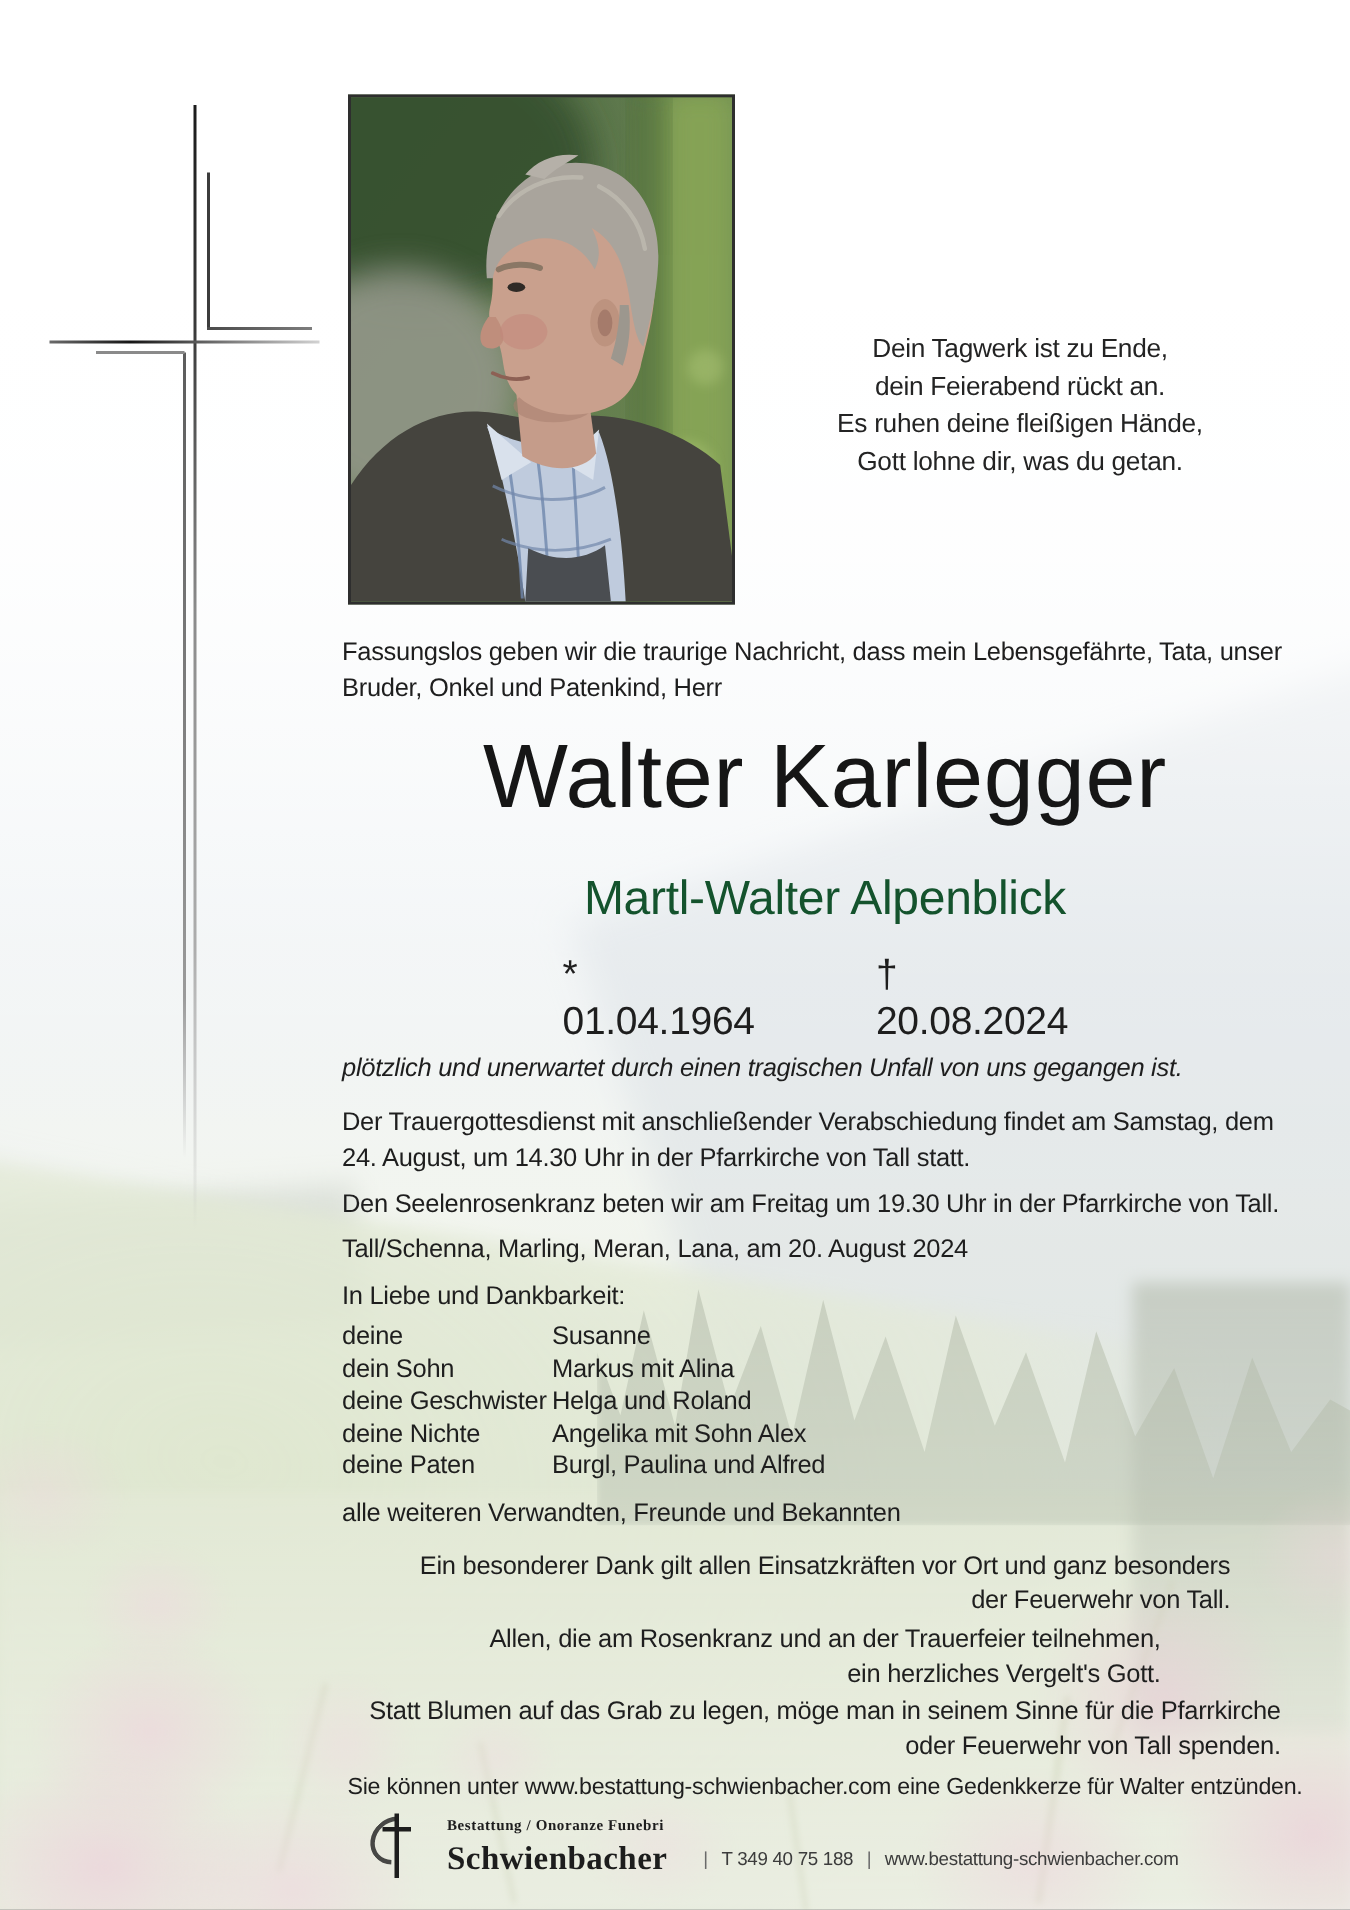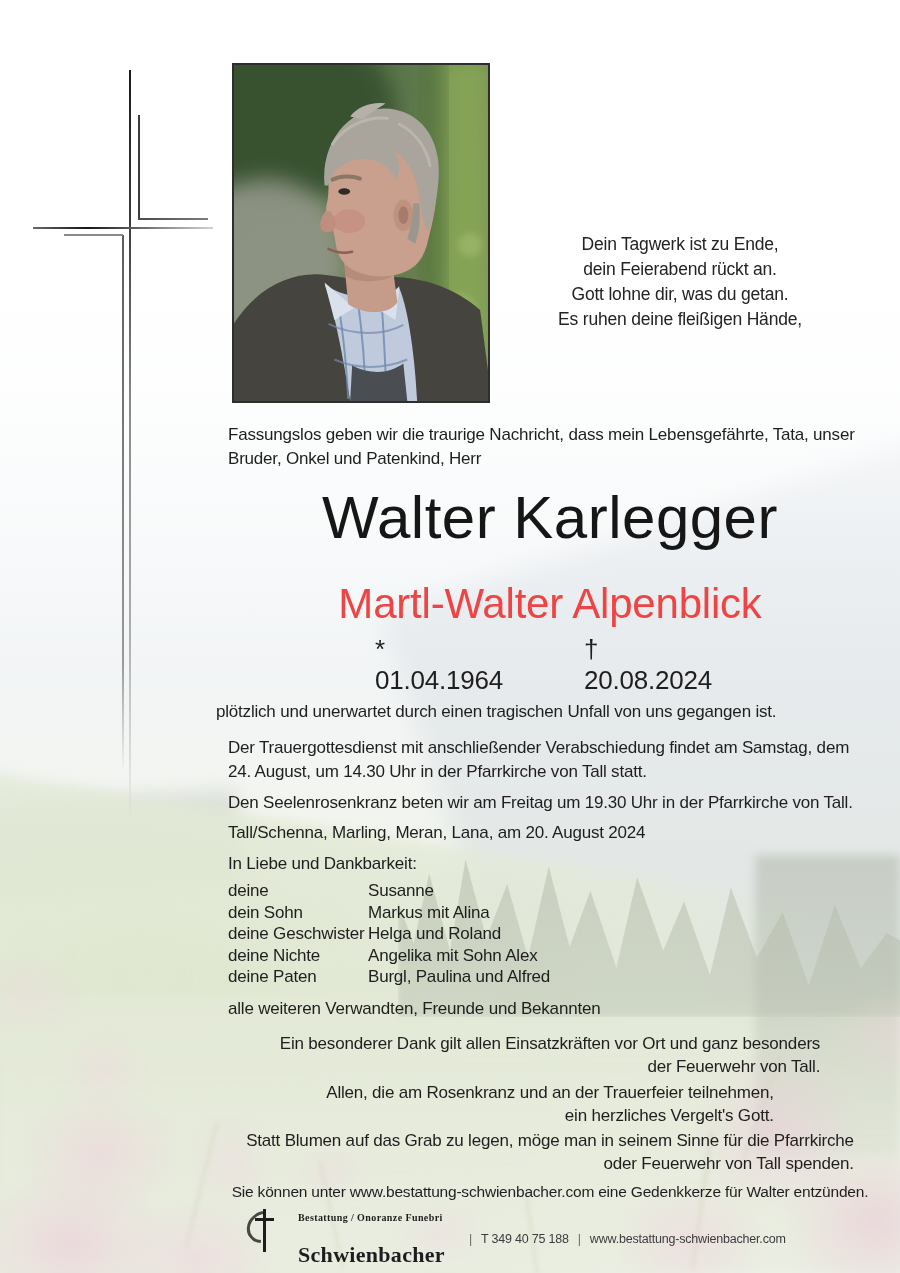--- a/index.html
+++ b/index.html
@@ -47,28 +47,28 @@
     background:linear-gradient(90deg,#6a6a6a,#161616 30%,#8a8a8a 72%,#d2d2d2 100%);}
   .cx-h-left{left:64px;top:234px;width:59px;height:2px;background:#8a8a8a;}
   
   .photo{position:absolute;left:232px;top:63px;width:258px;height:340px;
     border:2px solid #2e2e2e;background:#5d754a;z-index:3;}
   .photo svg{display:block;width:100%;height:100%;}
   
   .txt{position:absolute;z-index:5;letter-spacing:-.2px;}
   .body-size{font-size:17px;line-height:24px;}
   .nowrap div{white-space:nowrap;}
-  .poem{left:540px;top:232px;width:280px;text-align:center;font-size:17.5px;line-height:25px;color:#232323;}
+  .poem{left:540px;top:220px;width:280px;text-align:center;font-size:17.5px;line-height:25px;color:#232323;}
   .intro{left:228px;top:423px;}
   .center-col{left:550px;transform:translateX(-50%);text-align:right;white-space:nowrap;}
   .name{top:486px;font-size:60px;line-height:64px;color:#161616;letter-spacing:.5px;}
-  .farm{top:580px;font-size:42px;color:#ef4444;}
+  .farm{top:580px;font-size:32px;color:#14532d;}
   .dates{top:634px;font-size:26px;display:flex;gap:72px;justify-content:center;
     left:550px;transform:translateX(-50%);}
-  .p1{left:216px;top:700px;}
+  .p1{left:228px;top:700px;font-style:italic;}
   .p2{left:228px;top:736px;}
   .p3{left:228px;top:791px;}
   .p4{left:228px;top:821px;}
   .plove{left:228px;top:852px;}
   .family{left:228px;top:880px;font-size:17px;line-height:21.5px;}
   .family .row{display:flex;}
   .family .lbl{width:140px;flex:none;}
   .pall{left:228px;top:997px;}
   .t1{top:1032px;line-height:23px;}
   .t2{top:1081px;line-height:23px;}
@@ -77,21 +77,21 @@
   
   .footer{position:absolute;left:246px;top:1208px;z-index:5;display:flex;align-items:flex-start;gap:12px;}
   .mark{position:relative;width:40px;height:46px;flex:none;}
   .mark .arc{position:absolute;left:2px;top:2px;width:30px;height:34px;border-radius:50%;
     border:3px solid #2b2b2b;border-right-color:transparent;border-top-color:transparent;
     transform:rotate(48deg);opacity:.85;}
   .mark .cv{position:absolute;left:17px;top:1px;width:2.5px;height:43px;background:#1d1d1d;}
   .mark .ch{position:absolute;left:9px;top:10px;width:19px;height:2.5px;background:#1d1d1d;}
   .fh-text{font-family:"Liberation Serif","DejaVu Serif",serif;color:#1d1d1d;}
   .fh-tag{font-size:10px;font-weight:bold;letter-spacing:.4px;margin-top:4px;}
-  .fh-name{font-size:22px;font-weight:bold;letter-spacing:.3px;margin-top:19px;}
+  .fh-name{font-size:22px;font-weight:bold;letter-spacing:.3px;margin-top:3px;}
   .contact{display:flex;align-items:center;gap:9px;margin:24px 0 0 12px;
     font-size:12.5px;color:#3c3c3c;letter-spacing:-.2px;white-space:nowrap;}
   .contact .sep{color:#6a6a6a;}
 </style>
 </head>
 <body>
 
 <div class="page">
 
   <div class="bg bg-base"></div>
@@ -180,22 +180,22 @@
       <path d="M92 122 C88 78 116 44 152 44 C190 44 210 76 208 112 C207 134 202 152 198 168 C193 164 191 150 189 138 C185 110 177 96 163 88 C169 100 169 108 165 116 C157 100 139 92 123 96 C107 100 98 110 96 122 Z" fill="#a9a49c"></path>
       <path d="M118 52 C126 42 140 37 154 39 C147 44 138 48 131 55 Z" fill="#b5b0a8"></path>
       <path d="M188 140 C190 155 188 170 184 181 L176 176 C180 164 182 150 182 140 Z" fill="#9c978e"></path>
       <path d="M100 80 C112 62 134 52 156 54 M168 60 C184 68 196 84 199 102" stroke="#c2bdb4" stroke-width="3" fill="none" opacity=".7" stroke-linecap="round"></path>
     </svg>
   </div>
 
   <div class="txt poem nowrap">
     <div>Dein Tagwerk ist zu Ende,</div>
     <div>dein Feierabend rückt an.</div>
+    <div>Es ruhen deine fleißigen Hände,</div>
     <div>Gott lohne dir, was du getan.</div>
-    <div>Es ruhen deine fleißigen Hände,</div>
   </div>
 
   <div class="txt intro body-size nowrap">
     <div>Fassungslos geben wir die traurige Nachricht, dass mein Lebensgefährte, Tata, unser</div>
     <div>Bruder, Onkel und Patenkind, Herr</div>
   </div>
 
   <div class="txt center-col name">Walter Karlegger</div>
   <div class="txt center-col farm">Martl-Walter Alpenblick</div>
   <div class="txt dates">

